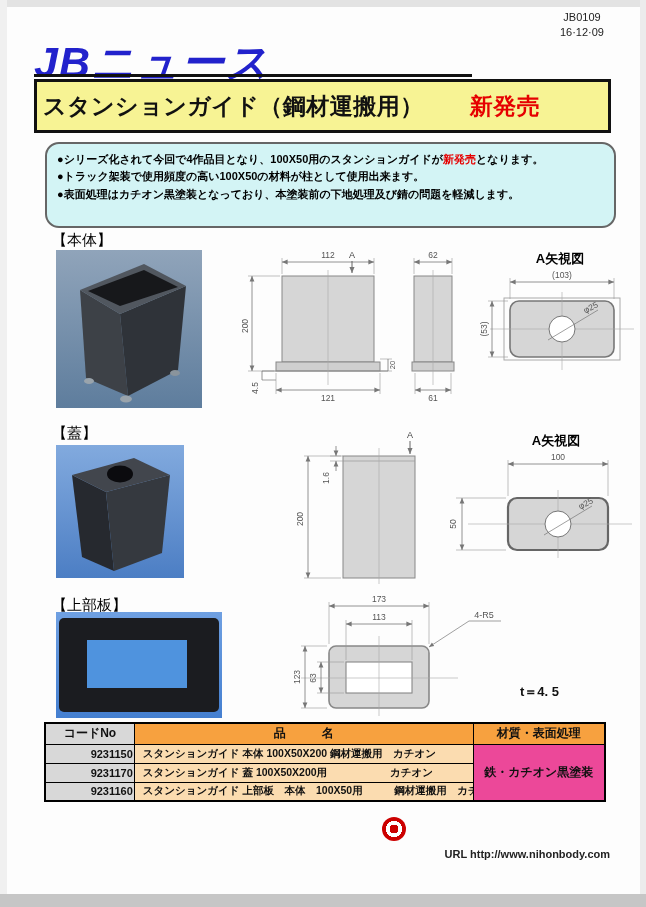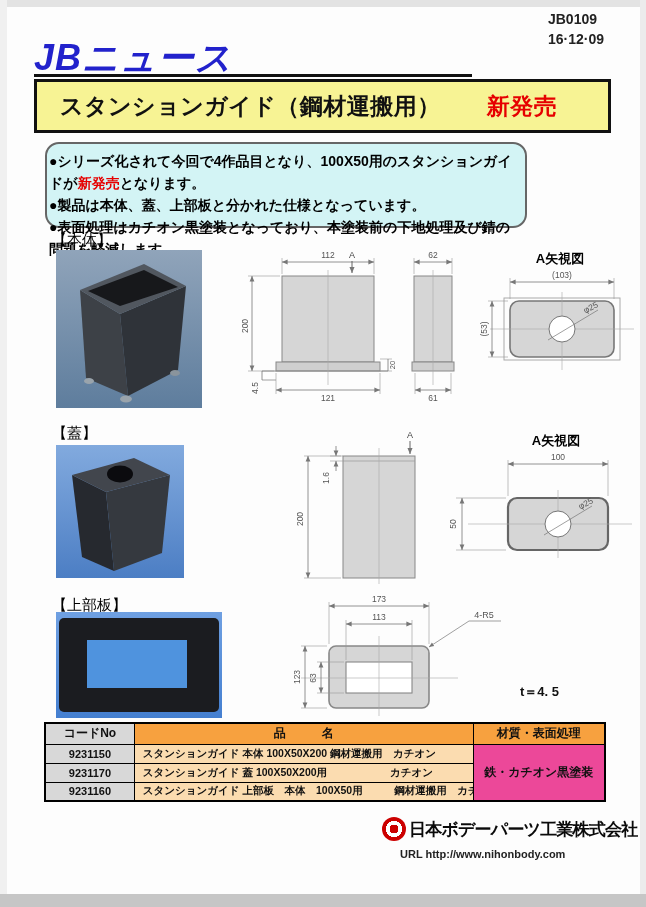--- a/index.html
+++ b/index.html
@@ -7,36 +7,36 @@
     position:relative;width:646px;height:907px;margin:0 auto;
     background:#FDFDFD;overflow:hidden;
     font-family:"Liberation Sans","DejaVu Sans",sans-serif;color:#111;
   }
   .edge{position:absolute;}
   .edge-top{left:0;top:0;width:646px;height:7px;background:#E3E3E3;}
   .edge-left{left:0;top:0;width:7px;height:907px;background:#F0F0F0;}
   .edge-right{left:640px;top:0;width:6px;height:907px;background:#ECECEC;}
   .edge-bottom{left:0;top:894px;width:646px;height:13px;background:#C6C6C6;}
 
-  .doc-ref{position:absolute;right:42px;top:10px;text-align:left;
-    font-size:14px;font-weight:bold;line-height:1.4;color:#222;}
-
-  .masthead{position:absolute;left:34px;top:34px;font-size:36px;font-weight:bold;
+  .doc-ref{position:absolute;right:42px;top:10px;text-align:center;
+    font-size:11px;font-weight:normal;line-height:1.4;color:#222;}
+
+  .masthead{position:absolute;left:34px;top:34px;font-size:43px;font-weight:bold;
     font-style:italic;color:#2222CC;letter-spacing:1px;}
   .masthead-rule{position:absolute;left:34px;top:74px;width:438px;height:3px;background:#111;}
 
   .banner{position:absolute;left:34px;top:79px;width:577px;height:54px;
     background:#F7F394;border:3px solid #111;box-sizing:border-box;
-    display:flex;align-items:center;padding-left:23px;
+    display:flex;align-items:center;padding-left:6px;
     font-size:23px;font-weight:bold;color:#111;letter-spacing:0.5px;}
   .banner .highlight{color:#E60000;margin-left:46px;}
 
-  .info-box{position:absolute;left:45px;top:142px;width:482px;height:86px;
+  .info-box{position:absolute;left:45px;top:142px;width:571px;height:86px;
     background:#D3F4F5;border:2px solid #666;border-radius:14px;box-sizing:border-box;
-    padding:7px 2px;font-size:14px;font-weight:bold;line-height:1.57;color:#000;}
+    padding:7px 10px;font-size:11px;font-weight:bold;line-height:1.57;color:#000;}
   .info-box .em{color:#E60000;}
 
   .sec-label{position:absolute;font-size:15px;font-weight:normal;color:#000;}
   .lbl-body{left:52px;top:231px;}
   .lbl-lid{left:52px;top:424px;}
   .lbl-plate{left:52px;top:596px;}
 
   .photo{position:absolute;display:block;}
   .ph-body{left:56px;top:250px;}
   .ph-lid{left:56px;top:445px;}
@@ -55,29 +55,29 @@
   .ttxt{font-size:13px;font-weight:bold;fill:#111;}
 
   .parts-table{position:absolute;left:44px;top:722px;width:562px;
     border-collapse:collapse;table-layout:fixed;}
   .parts-table th,.parts-table td{border:1px solid #000;box-sizing:border-box;
     font-weight:bold;overflow:hidden;white-space:nowrap;}
   .parts-table{border:2px solid #000;}
   .parts-table th{height:21px;font-size:12px;background:#F7A13F;text-align:center;}
   .parts-table th.code-h{background:#D8D8D8;}
   .parts-table td{height:19px;}
-  .td-code{width:86px;background:#D8D8D8;text-align:center;font-size:11px;}
+  .td-code{width:86px;background:#D8D8D8;text-align:right;font-size:11px;}
   .td-name{width:326px;background:#FBDCB0;text-align:left;font-size:10.5px;padding-left:8px;}
   .td-mat{width:150px;background:#ec4899;text-align:center;font-size:12px;}
 
   .footer-brand{position:absolute;left:382px;top:817px;display:flex;align-items:center;}
   .bullseye{width:24px;height:24px;border-radius:50%;margin-right:3px;
     background:radial-gradient(circle,#C00 0 4.5px,#FFF 4.5px 8px,#C00 8px 12px);}
   .company{font-size:17px;font-weight:bold;color:#0A0A0A;letter-spacing:-0.8px;white-space:nowrap;}
-  .footer-url{position:absolute;left:400px;top:848px;width:210px;text-align:left;
+  .footer-url{position:absolute;left:400px;top:848px;width:210px;text-align:right;
     font-size:11px;font-weight:bold;color:#222;}
 </style>
 </head>
 <body>
 
 <div class="page">
   <div class="edge edge-top"></div>
   <div class="edge edge-left"></div>
   <div class="edge edge-right"></div>
   <div class="edge edge-bottom"></div>
@@ -90,21 +90,21 @@
   <div class="masthead">JBニュース</div>
   <div class="masthead-rule"></div>
 
   <div class="banner">
     <span>スタンションガイド（鋼材運搬用）</span>
     <span class="highlight">新発売</span>
   </div>
 
   <div class="info-box">
     <div class="line"><span>●シリーズ化されて今回で4作品目となり、100X50用のスタンションガイドが</span><span class="em">新発売</span><span>となります。</span></div>
-    <div class="line"><span>●製品は本体、蓋、上部板と分かれた仕様となっています。</span></div>
+    <div class="line"><span>●トラック架装で使用頻度の高い100X50の材料が柱として使用出来ます。</span></div>
     <div class="line"><span>●表面処理はカチオン黒塗装となっており、本塗装前の下地処理及び錆の問題を軽減します。</span></div>
   </div>
 
   <div class="sec-label lbl-body">【本体】</div>
   <div class="sec-label lbl-lid">【蓋】</div>
   <div class="sec-label lbl-plate">【上部板】</div>
 
   <svg class="photo ph-body" width="146" height="158">
     <defs>
       <linearGradient id="bg1" x1="0" y1="0" x2="0" y2="1">
@@ -328,16 +328,15 @@
     </tr>
     <tr>
       <td class="td-code">9231160</td>
       <td class="td-name">スタンションガイド 上部板　本体　100X50用　　　鋼材運搬用　カチオン</td>
     </tr>
   </tbody>
     </table>
 
   <div class="footer-brand">
     <div class="bullseye"></div>
-    <div class="company">日本ボデーパーツ工業株式会社</div>
   </div>
   <div class="footer-url">URL http://www.nihonbody.com</div>
 </div>
 
 </body></html>

